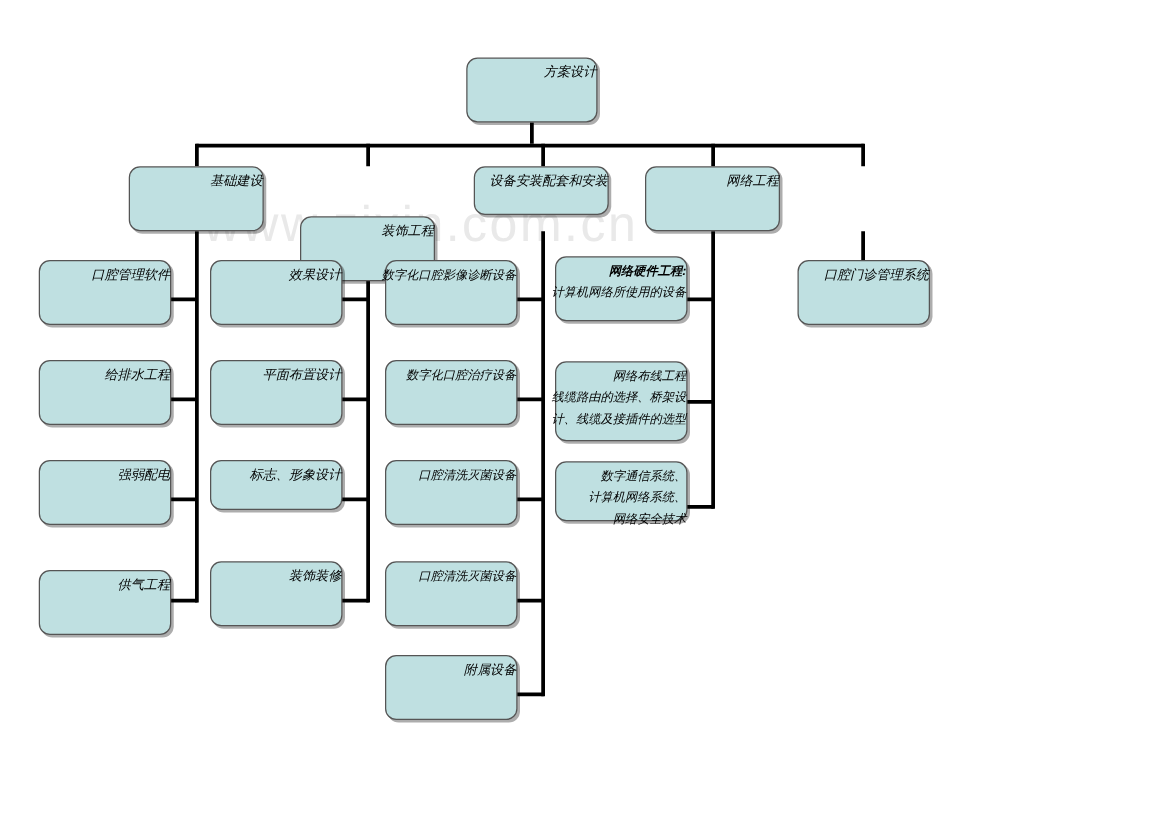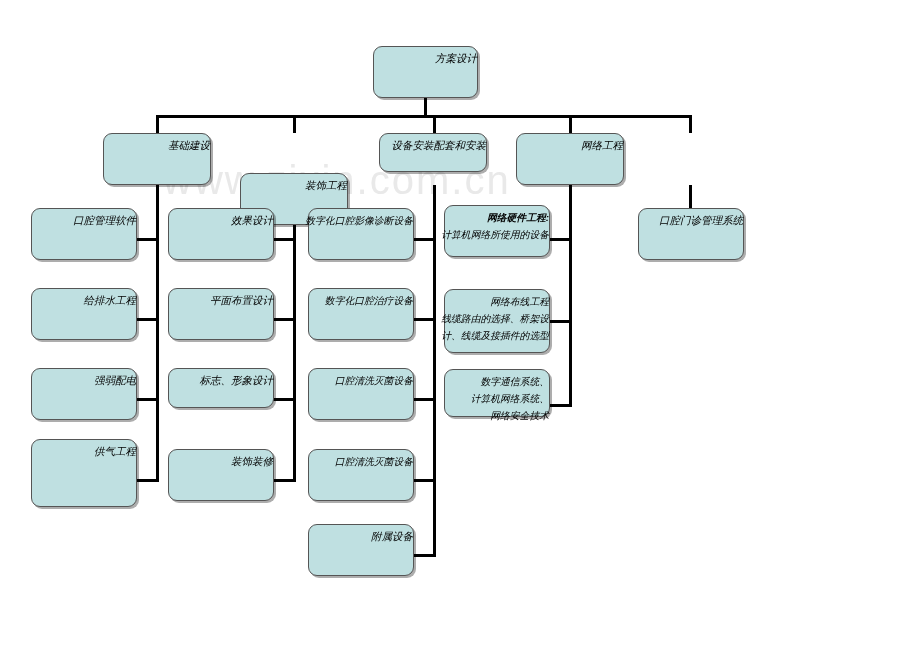--- a/index.html
+++ b/index.html
@@ -108,21 +108,21 @@
 
   <div class="node" style="left:31px; top:208px; width:106px; height:52px;">
     <span class="line">口腔管理软件</span>
   </div>
   <div class="node" style="left:31px; top:288px; width:106px; height:52px;">
     <span class="line">给排水工程</span>
   </div>
   <div class="node" style="left:31px; top:368px; width:106px; height:52px;">
     <span class="line">强弱配电</span>
   </div>
-  <div class="node" style="left:31px; top:439px; width:106px; height:68px;">
+  <div class="node" style="left:31px; top:456px; width:106px; height:52px;">
     <span class="line">供气工程</span>
   </div>
 
   <div class="conn v" style="left:293px; top:185px; height:297px;"></div>
   <div class="conn h" style="left:273px; top:238px; width:22px;"></div>
   <div class="conn h" style="left:273px; top:318px; width:22px;"></div>
   <div class="conn h" style="left:273px; top:398px; width:22px;"></div>
   <div class="conn h" style="left:273px; top:479px; width:22px;"></div>
 
   <div class="node" style="left:168px; top:208px; width:106px; height:52px;">

